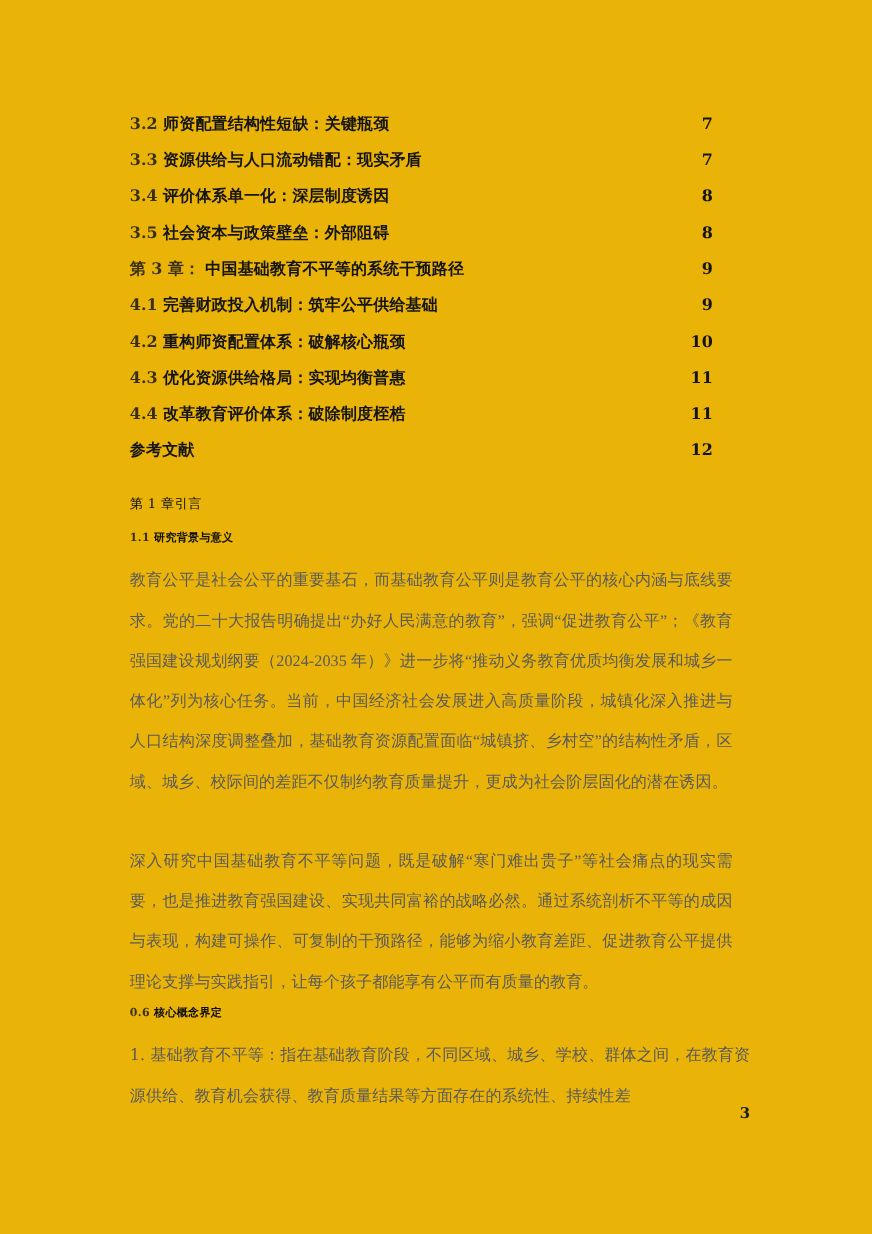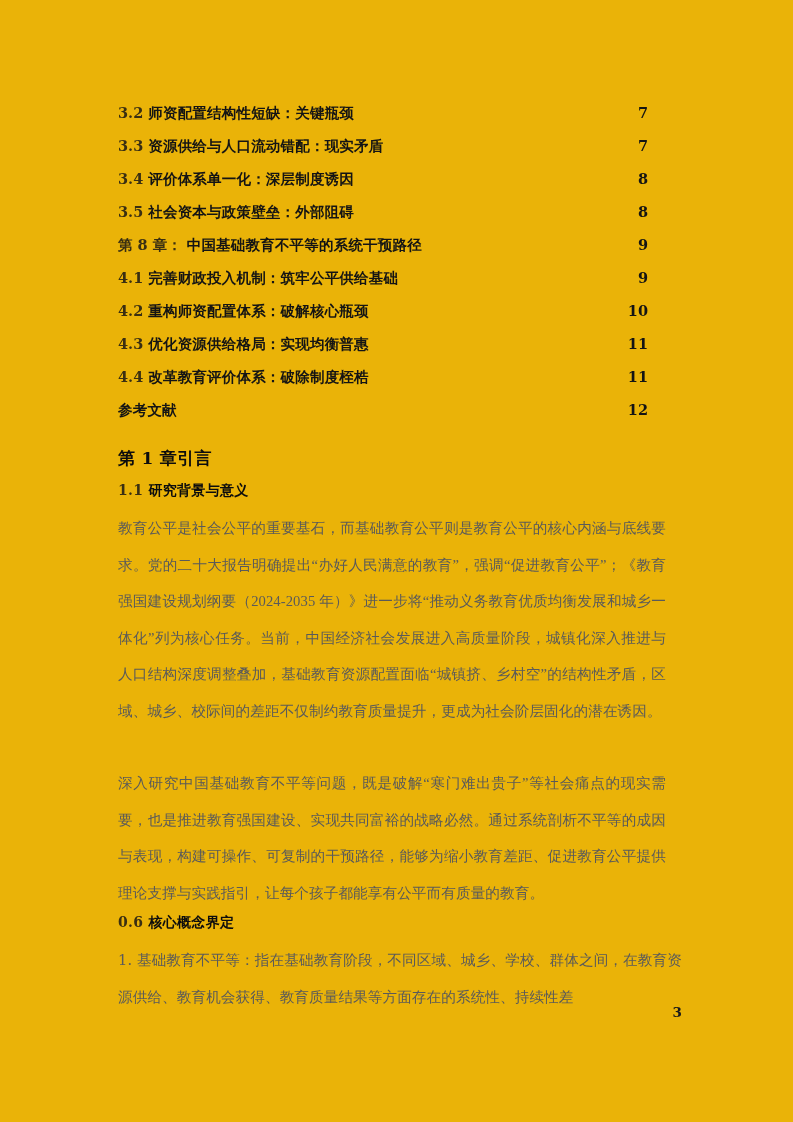--- a/index.html
+++ b/index.html
@@ -75,33 +75,33 @@
     position: absolute;
     left: 118px;
     top: 447px;
     width: 564px;
   }
 
   h1.chapter-heading {
     margin: 0 0 10px 0;
     padding: 0;
     font-family: "DejaVu Serif", "Liberation Serif", serif;
-    font-weight: bold;
-    font-size: 17px;
+    font-weight: normal;
+    font-size: 12px;
     color: #0d0d0d;
     line-height: 22px;
     letter-spacing: 0.3px;
   }
 
   h2.section-heading {
     margin: 0 0 9px 0;
     padding: 0;
     font-family: "DejaVu Serif", "Liberation Serif", serif;
     font-weight: bold;
-    font-size: 14px;
+    font-size: 10px;
     color: #0d0d0d;
     line-height: 22px;
     letter-spacing: 0.3px;
   }
   h2.section-heading .sec-num {
     color: #3a2f12;
   }
 
   p.body-para {
     margin: 0 16px 0 0;
@@ -165,21 +165,21 @@
       <span class="toc-dots"></span>
       <span class="toc-page">8</span>
     </div>
     <div class="toc-entry">
       <span class="toc-num">3.5</span>
       <span class="toc-title">社会资本与政策壁垒：外部阻碍</span>
       <span class="toc-dots"></span>
       <span class="toc-page">8</span>
     </div>
     <div class="toc-entry">
-      <span class="toc-num">第 8 章：</span>
+      <span class="toc-num">第 3 章：</span>
       <span class="toc-title">中国基础教育不平等的系统干预路径</span>
       <span class="toc-dots"></span>
       <span class="toc-page">9</span>
     </div>
     <div class="toc-entry">
       <span class="toc-num">4.1</span>
       <span class="toc-title">完善财政投入机制：筑牢公平供给基础</span>
       <span class="toc-dots"></span>
       <span class="toc-page">9</span>
     </div>

